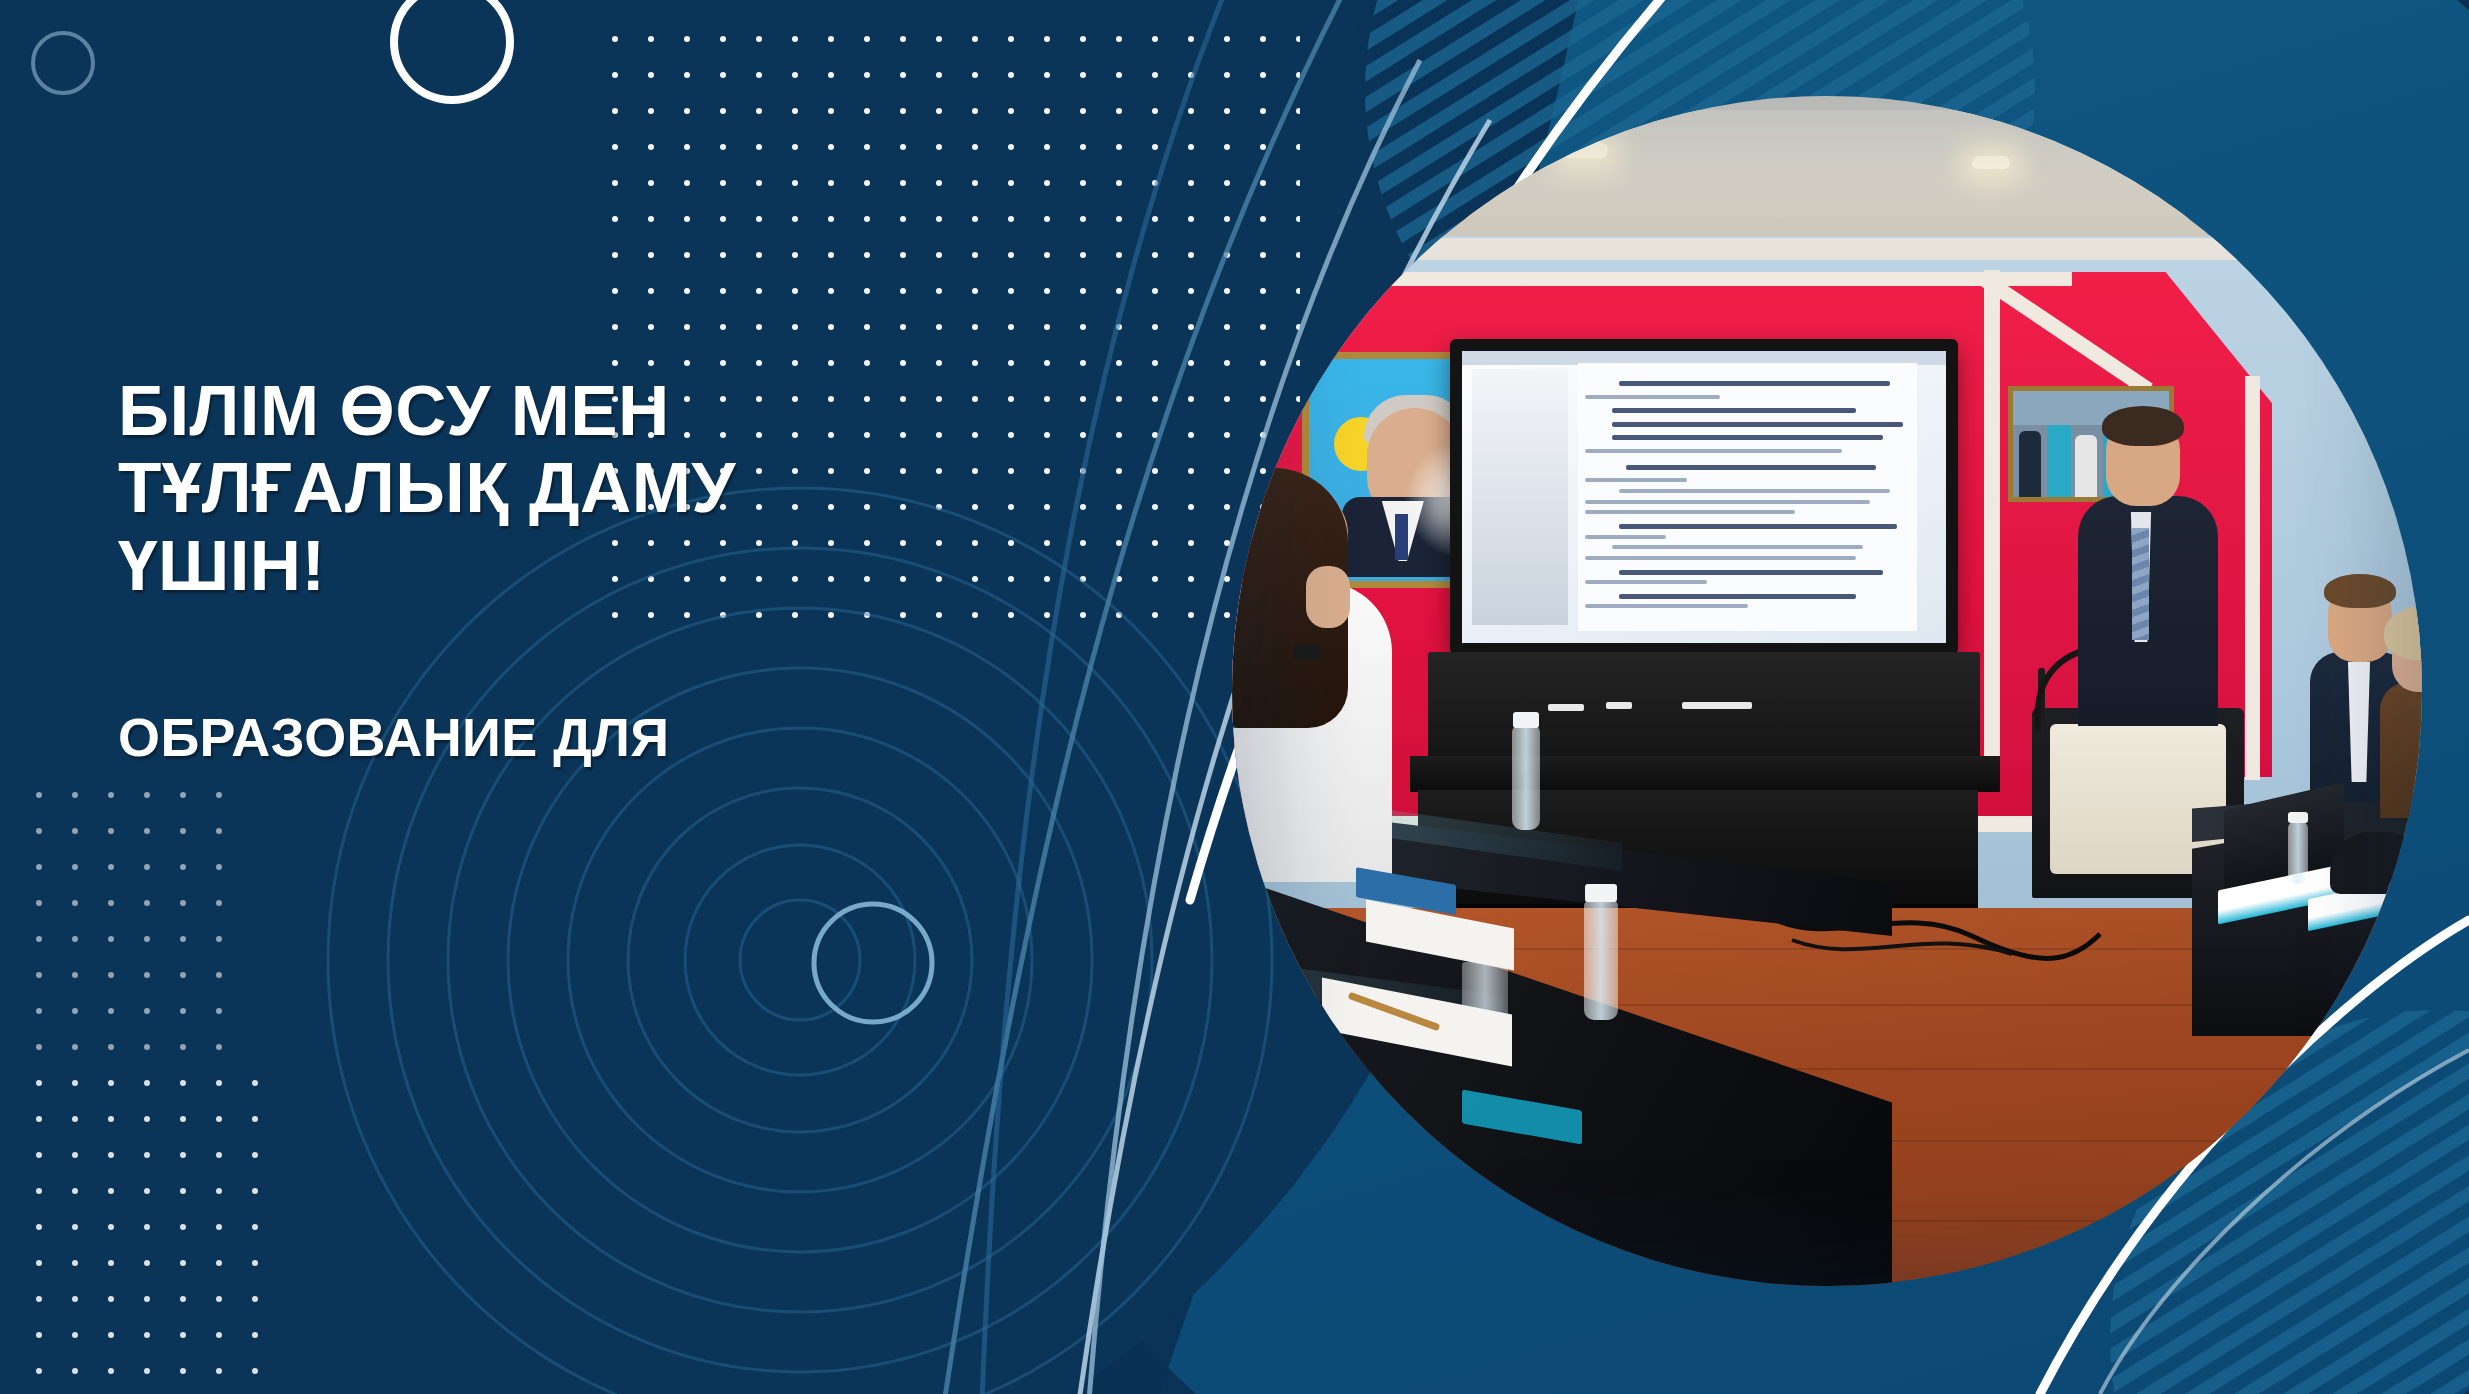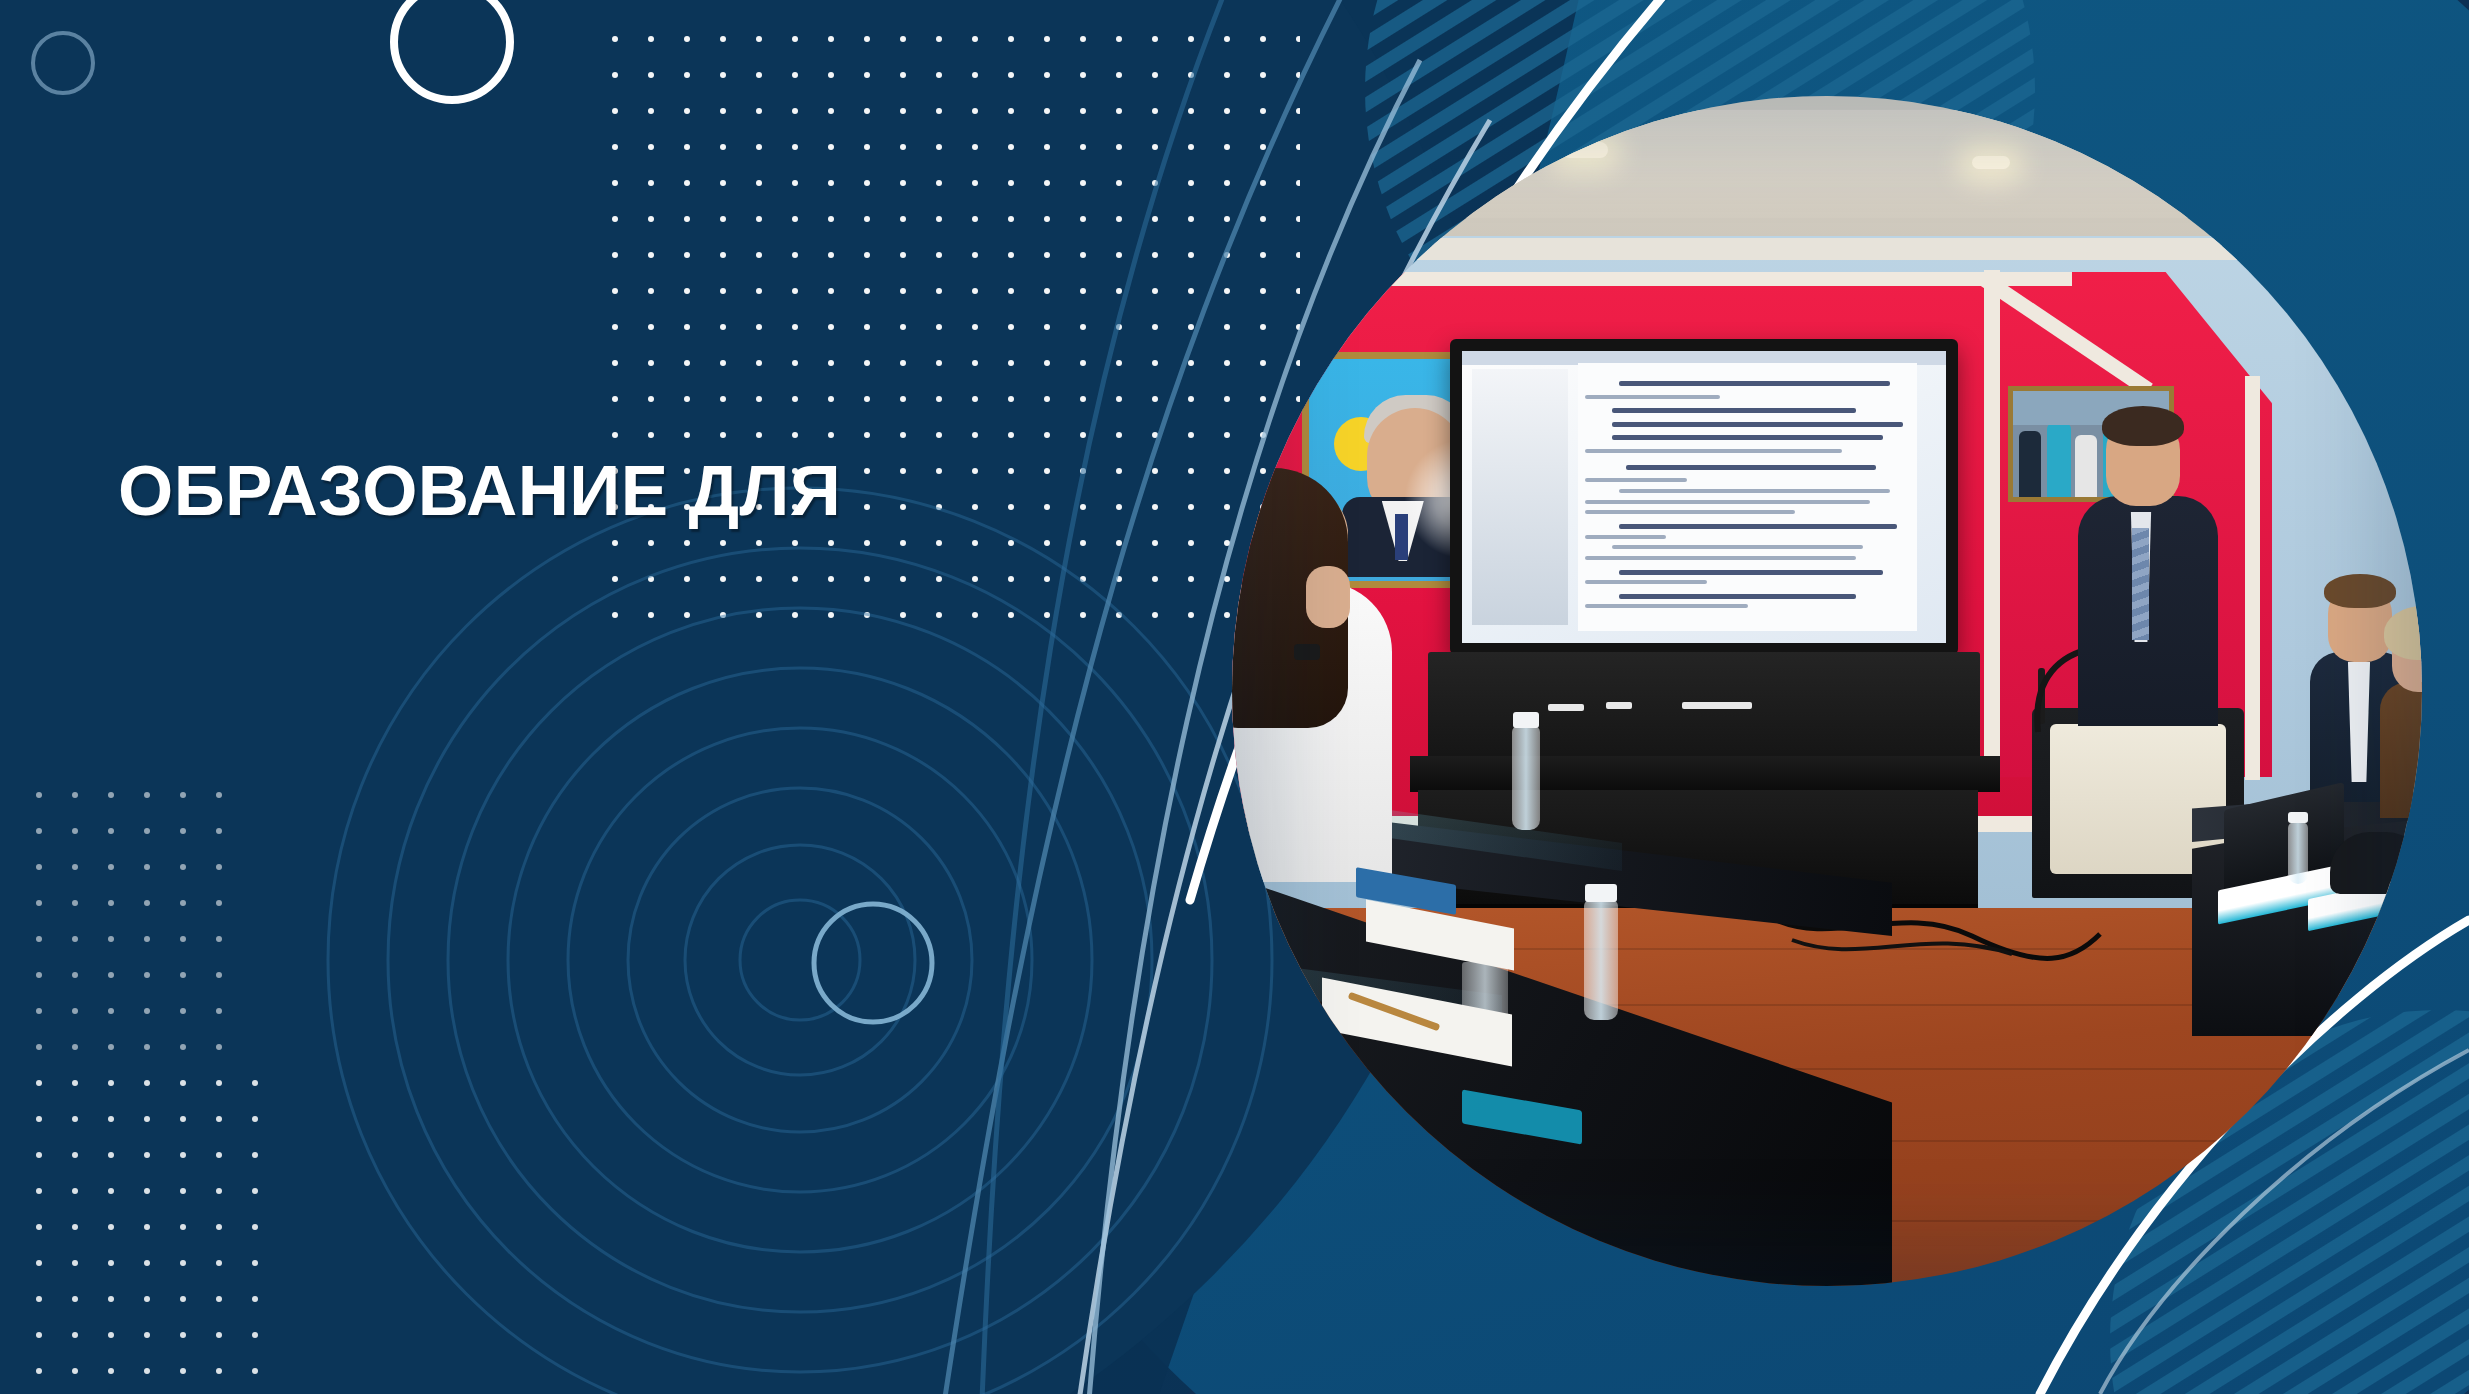--- a/index.html
+++ b/index.html
@@ -29,21 +29,21 @@
     color:#ffffff;
     font-size:71px;
     line-height:1.09;
     font-weight:700;
     letter-spacing:0.4px;
     text-transform:uppercase;
     text-shadow:2px 3px 2px rgba(0,0,0,0.35);
     white-space:nowrap;
   }
   .hl-gap { height:80px; }
-  .hl-block-ru .hl-line { font-size:71px; }
+  .hl-block-ru .hl-line { font-size:54px;margin-top:24px; }
 
   
   #photo-circle {
     position:absolute;
     left:1232px; top:96px;
     width:1190px; height:1190px;
     border-radius:50%;
     overflow:hidden;
     z-index:25;
   }
@@ -418,19 +418,24 @@
            box-shadow:inset 0 0 90px 40px rgba(10,40,70,.20);"></div>
     </div>
   </div>
 
   <svg class="layer" style="z-index:30; pointer-events:none;" viewBox="0 0 2469 1394" preserveAspectRatio="none">
     <path d="M 1246 -60 C 1060 380, 1000 880, 980 1454" fill="none" stroke="#2d6d9c" stroke-width="5" opacity="0.55"></path>
     <path d="M 1420 60 C 1210 460, 1120 960, 1085 1454" fill="none" stroke="#9cc2dc" stroke-width="5" opacity="0.75"></path>
   </svg>
 
   <div id="headline">
+    <div class="hl-block-kk">
+      <div class="hl-line">БІЛІМ ӨСУ МЕН</div>
+      <div class="hl-line">ТҰЛҒАЛЫҚ ДАМУ</div>
+      <div class="hl-line">ҮШІН!</div>
+    </div>
     <div class="hl-gap"></div>
     <div class="hl-block-ru">
       <div class="hl-line">ОБРАЗОВАНИЕ ДЛЯ</div>
     </div>
   </div>
 
 </div>
 
 </body></html>

